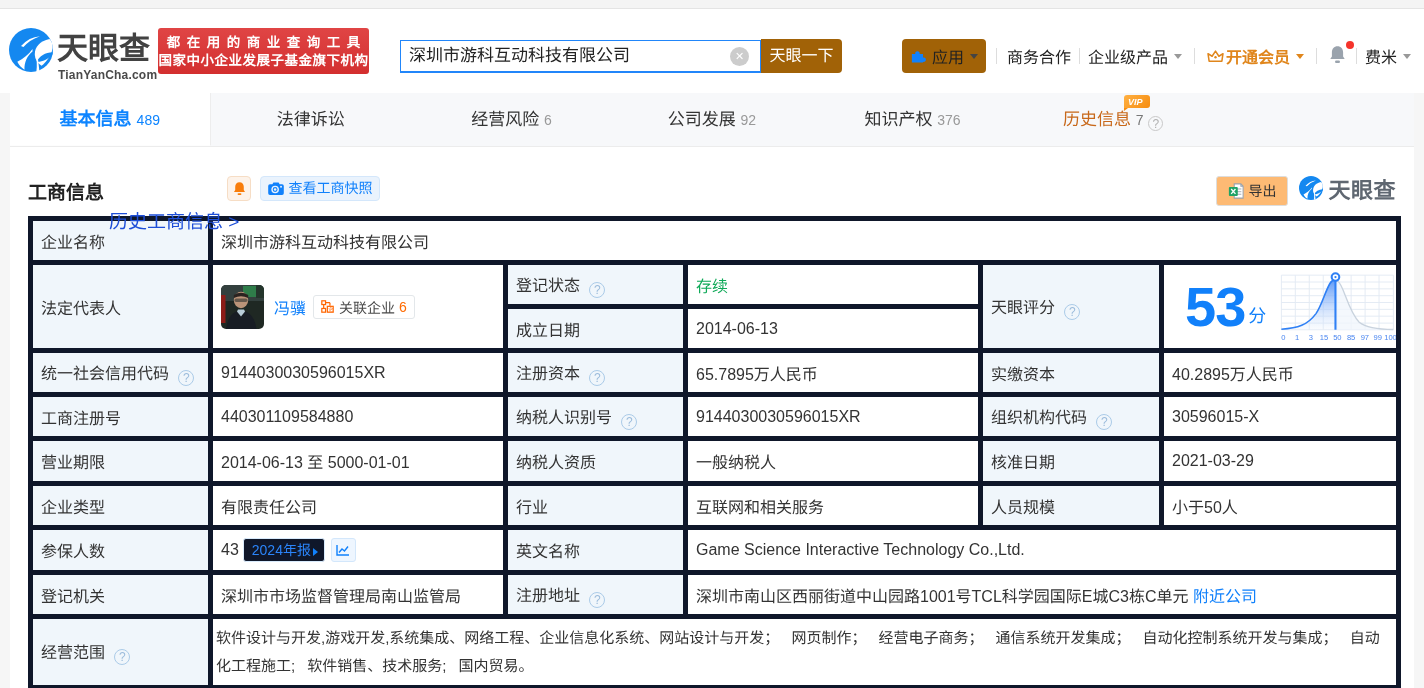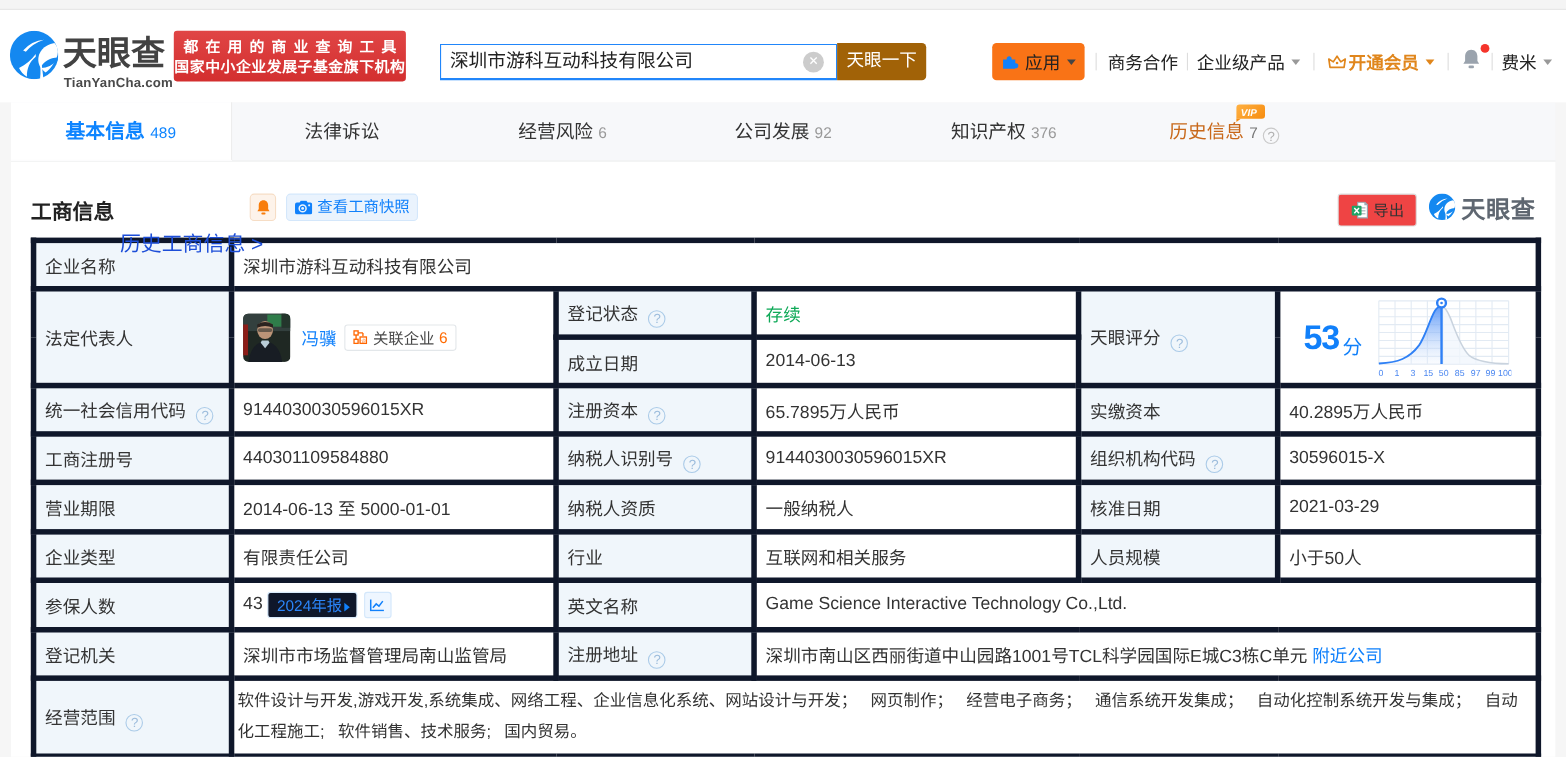--- a/index.html
+++ b/index.html
@@ -19,42 +19,42 @@
 .stabs { position:absolute; left:400px; top:10px; height:21px; display:flex; font-size:15px; }
 .stab { padding:0 9px; line-height:21px; color:#222; }
 .stab.act { background:#0d84ff; color:#fff; font-weight:bold; padding:0 5px; margin-right:4px; }
 .sinput { position:absolute; left:400px; top:31px; width:361px; height:33px; border:1px solid #2186fa; border-bottom-width:2px; background:#fff;
   font-size:17px; color:#222; line-height:30px; padding-left:8px; }
 .sclear { position:absolute; left:730px; top:38px; width:19px; height:19px; border-radius:50%; background:#ccc; color:#fff; font-size:11px; text-align:center; line-height:19px; }
 .sbtn { position:absolute; left:761px; top:30px; width:81px; height:34px; background:#a16207; color:#fff;
   font-size:16px; text-align:center; line-height:34px; border-radius:0 4px 4px 0; }
 
 .nav { position:absolute; right:13px; top:30px; height:34px; display:flex; align-items:center; font-size:16px; color:#222; }
-.appbox { background:#f97316; border-radius:4px; height:34px; display:flex; align-items:center; padding:0 8px; }
+.appbox { background:#a16207; border-radius:4px; height:34px; display:flex; align-items:center; padding:0 8px; }
 .navsep { width:1px; height:16px; background:#ddd; margin:0 12px; }
 .caret { display:inline-block; width:0; height:0; border-left:4.5px solid transparent; border-right:4.5px solid transparent; border-top:5.5px solid #444; margin-left:6px; }
 .caret.gray { border-top-color:#999; }
 .caret.or { border-top-color:#e0861c; }
 .vip-txt { color:#e0861c; font-weight:bold; }
 
 .tabbar { margin:0 10px; height:54px; background:#f7f8fa; border-bottom:1px solid #ececec; display:flex; }
 .tab { width:200.57px; text-align:center; line-height:53px; font-size:17px; color:#333; position:relative; }
 .tab small { font-size:14px; color:#999; font-weight:normal; }
 .tab.act { background:#fff; border-right:1px solid #ededed; border-bottom:1px solid #fdfdfd; color:#0d84ff; font-weight:bold; font-size:18px; }
 .tab.act small { color:#0d84ff; font-weight:normal; }
 .tab.hist { color:#c8681a; }
 
 .content { margin:0 10px; background:#fff; padding:0 18px; height:542px; position:relative; }
 .sechead { position:relative; height:69px; }
 .sechead h2 { position:absolute; left:0; top:30px; font-size:19px; color:#222; }
 .histlink { position:absolute; left:81px; top:33px; font-size:19px; color:#1d4ed8;margin-top:26px; }
 .bellbtn { position:absolute; left:199px; top:29px; width:24px; height:25px; background:#fdf3ea; border:1px solid #f6ddc5; border-radius:4px; text-align:center; }
 .cambtn { position:absolute; left:232px; top:29px; width:120px; height:25px; background:#eaf3fd; border:1px solid #d4e7fb; border-radius:4px;
   color:#1181fb; font-size:14px; line-height:23px; text-align:center; }
-.expbtn { position:absolute; right:108px; top:29px; width:72px; height:30px; border:1px solid #ddd; border-radius:3px; background:#ef4444;
+.expbtn { position:absolute; right:108px; top:29px; width:72px; height:30px; border:1px solid #ddd; border-radius:3px; background:#fdba74;
   font-size:14px; color:#333; line-height:28px; text-align:center; }
 .wmark { position:absolute; right:0; top:29px; height:24px; display:flex; align-items:center; }
 .wmark span { font-size:22px; font-weight:bold; color:#5f6771; letter-spacing:0.5px; margin-left:5px; }
 
 table.info { border-collapse:collapse; table-layout:fixed; width:1368px; }
 table.info td { border:5px solid #0f172a; font-size:16px; padding:0 8px; vertical-align:middle; }
 td.lb { background:#f0f6fb; color:#333; }
 td.lb .q { margin-left:5px; }
 .q { display:inline-block; width:16px; height:16px; border:1px solid #abcbe8; border-radius:50%; color:#9cbcdc;
   font-size:12px; line-height:15px; text-align:center; vertical-align:-3px; background:transparent; }
@@ -69,21 +69,21 @@
 .repwrap .photo { width:43px; height:44px; border-radius:5px; overflow:hidden; flex:none; }
 .repname { color:#1181fb; font-size:16px; margin:0 7px 0 10px; }
 .repbadge { display:flex; align-items:center; height:24px; border:1px solid #e3e7ea; border-radius:3px; padding:0 7px; font-size:14px; color:#4a4a4a; background:#fff; }
 .repbadge .n { color:#ff6a00; margin-left:4px; }
 .repbadge svg { margin-right:5px; }
 .ins { display:flex; align-items:center; }
 .insbadge { height:24px; background:#0f172a; border:1px solid #d9ebfc; border-radius:3px; color:#2b85fa; font-size:14px; line-height:22px; padding:0 6px 0 8px; margin-left:4px; }
 .insbadge .tri { display:inline-block; width:0; height:0; border-top:4px solid transparent; border-bottom:4px solid transparent; border-left:5px solid #1181fb; margin-left:2px; vertical-align:-1px;}
 .chartbadge { width:25px; height:24px; background:#eef6ff; border:1px solid #d3e7fb; border-radius:3px; margin-left:6px; display:flex; align-items:center; justify-content:center; }
 .scorewrap { display:flex; align-items:center; }
-.score53 { font-size:31px; font-weight:bold; color:#1180fa; letter-spacing:-1px; margin-left:21px; }
+.score53 { font-size:56px; font-weight:bold; color:#1180fa; letter-spacing:-1px; margin-left:21px; }
 .scorefen { font-size:18px; color:#1180fa; margin:14px 0 0 3px; }
 .scorechart { margin-left:13px; }
 </style>
 </head>
 <body>
 <div class="topstrip"></div>
 <div class="header">
   <svg class="logo" viewBox="0 0 44 44">
     <circle cx="22" cy="22" r="22" fill="#1488f0"></circle>
     <path d="M40.5 11 C 30.5 13 25.5 19.5 25.8 26.8 C 26 31.2 28.3 35 32.5 37.8 C 37 34.5 41.3 28.5 43.3 22 C 44.2 18 43.3 13.8 40.5 11 Z" fill="#fff"></path>

